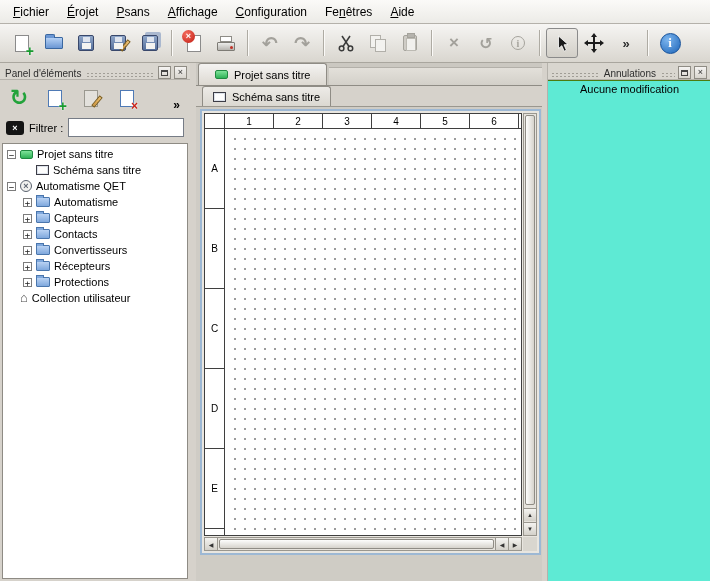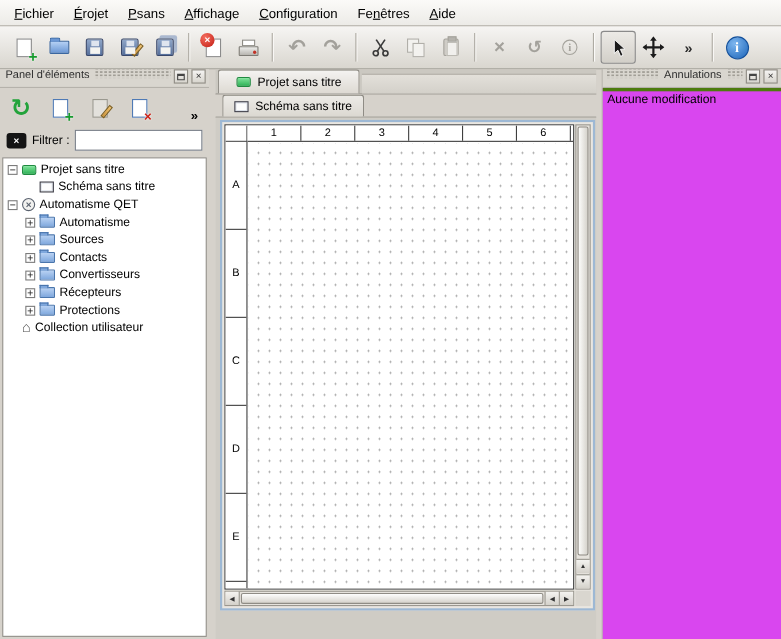--- a/index.html
+++ b/index.html
@@ -79,21 +79,21 @@
               color:#fff; font-weight:bold; font-family:"Liberation Serif",serif; font-size:13px;
               display:flex; align-items:center; justify-content:center; flex:none; }
 
   
   .main { flex:1; display:flex; min-height:0; }
 
   
   .dock { display:flex; flex-direction:column; min-height:0; }
   .dock.left { width:190px; flex:none; }
   .dock.right { width:163px; flex:none; border-left:1px solid #b5b2ab; }
-  .dock-title { height:17px; flex:none; display:flex; align-items:flex-start; gap:3px;
+  .dock-title { height:17px; flex:none; display:flex; align-items:flex-end; gap:3px;
                 background:#d9d6cf; border-bottom:1px solid #b5b2ab; padding:0 3px; }
   .dock-title .txt { font-size:10px; color:#2e2e2e; white-space:nowrap; padding:0 2px; }
   .handle { flex:1; height:8px; min-width:6px;
             background-image:radial-gradient(#a19e96 1px, transparent 1.1px);
             background-size:4px 3px; background-position:0 1px; }
   .dock-btn { width:13px; height:13px; flex:none; border:1px solid #8f8c84;
               background:linear-gradient(#f5f4f2,#d8d5ce); display:flex; align-items:center;
               justify-content:center; font-size:9px; line-height:9px; color:#333; }
   .float-glyph { width:7px; height:6px; border:1px solid #444; border-top-width:2px; }
 
@@ -178,21 +178,21 @@
   .vbtn.up { bottom:14px; } .vbtn.down { bottom:0; }
   .hscroll { position:absolute; left:2px; bottom:2px; right:17px; height:14px; background:#e6e3dd;
              border:1px solid #9a978f; display:flex; align-items:stretch; }
   .hbtn { width:13px; flex:none; border-right:1px solid #9a978f; }
   .hbtn.rgt { border-right:none; border-left:1px solid #9a978f; }
   .hthumb { flex:1; margin:1px; background:linear-gradient(#fdfdfc,#d6d3cc); border:1px solid #8f8c85;
             border-radius:2px; }
   .scorner { position:absolute; right:2px; bottom:2px; width:14px; height:14px; background:#d9d6cf; }
 
   
-  .undo-list { flex:1; background:#d946ef; border-top:3px solid #4d7c0f; overflow:hidden; }
+  .undo-list { flex:1; background:#5eead4; border-top:1px solid #4d7c0f; overflow:hidden;padding-left:28px; }
   .undo-item { padding:2px 4px; font-size:11px; white-space:nowrap; }
 </style>
 </head>
 <body>
 
 <div class="app">
 
   <div class="menubar">
     <div class="menu-item">
         <span></span>
@@ -377,21 +377,21 @@
           <span class="tree-label">Automatisme QET</span>
         </div>
         <div class="tree-row lvl1">
           <span class="expander plus"></span>
           <span class="ti ti-folder"></span>
           <span class="tree-label">Automatisme</span>
         </div>
         <div class="tree-row lvl1">
           <span class="expander plus"></span>
           <span class="ti ti-folder"></span>
-          <span class="tree-label">Sources</span>
+          <span class="tree-label">Capteurs</span>
         </div>
         <div class="tree-row lvl1">
           <span class="expander plus"></span>
           <span class="ti ti-folder"></span>
           <span class="tree-label">Contacts</span>
         </div>
         <div class="tree-row lvl1">
           <span class="expander plus"></span>
           <span class="ti ti-folder"></span>
           <span class="tree-label">Convertisseurs</span>

